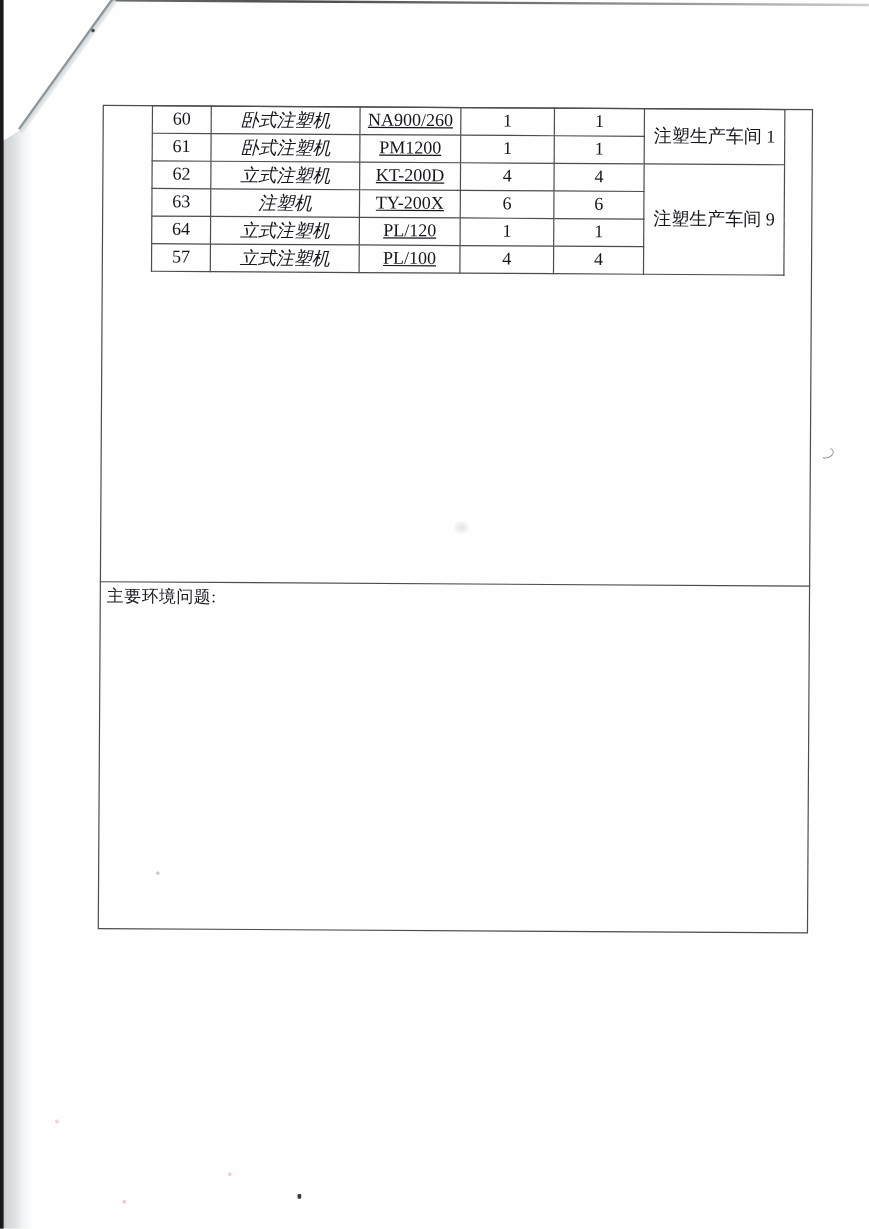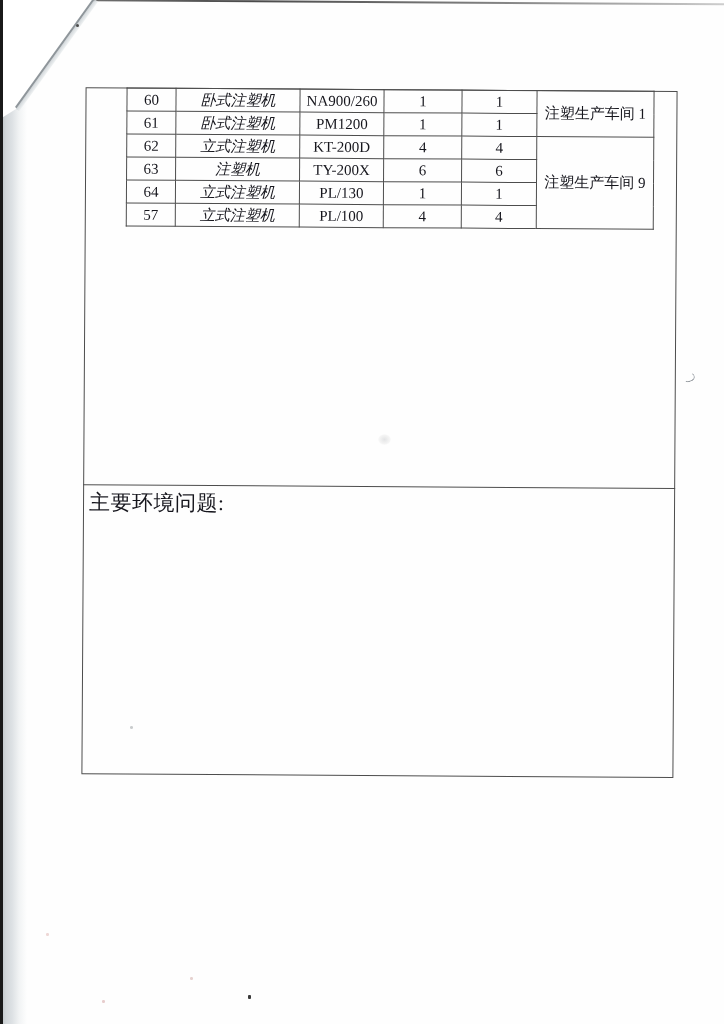--- a/index.html
+++ b/index.html
@@ -61,36 +61,36 @@
   .outer-box{
     position:absolute;left:83px;top:89px;width:590px;height:685px;
     border:1px solid #4d4d4d;
   }
   .section-divider{
     position:absolute;left:83px;top:486px;width:592px;height:1px;
     background:#4d4d4d;
   }
   .section-label{
     position:absolute;left:89px;top:490px;
-    font-size:21px;letter-spacing:.5px;white-space:nowrap;
+    font-size:14px;letter-spacing:.5px;white-space:nowrap;
   }
   
   table.equip{
     position:absolute;left:124px;top:89px;
     border-collapse:collapse;table-layout:fixed;
   }
   table.equip td{
     border:1px solid #4d4d4d;
     height:22px;padding:0 2px;
     font-size:15px;text-align:center;vertical-align:middle;
     white-space:nowrap;overflow:hidden;
   }
   td.c-no{width:44px;}
   td.c-name{width:119px;font-style:italic;}
-  td.c-model{width:79px;}
+  td.c-model{width:79px;text-decoration:underline;}
   td.c-qty1{width:73px;}
   td.c-qty2{width:70px;}
   td.c-shop{width:112px;margin-top:40px;}
 </style>
 </head>
 <body>
 
 <div class="edge-strip-gray"></div>
 <div class="corner-fold"></div>
 <div class="fold-shadow"></div>
@@ -139,21 +139,21 @@
       <tr>
         <td class="c-no">63</td>
         <td class="c-name">注塑机</td>
         <td class="c-model">TY-200X</td>
         <td class="c-qty1">6</td>
         <td class="c-qty2">6</td>
       </tr>
       <tr>
         <td class="c-no">64</td>
         <td class="c-name">立式注塑机</td>
-        <td class="c-model">PL/130</td>
+        <td class="c-model">PL/120</td>
         <td class="c-qty1">1</td>
         <td class="c-qty2">1</td>
       </tr>
       <tr>
         <td class="c-no">57</td>
         <td class="c-name">立式注塑机</td>
         <td class="c-model">PL/100</td>
         <td class="c-qty1">4</td>
         <td class="c-qty2">4</td>
       </tr>

